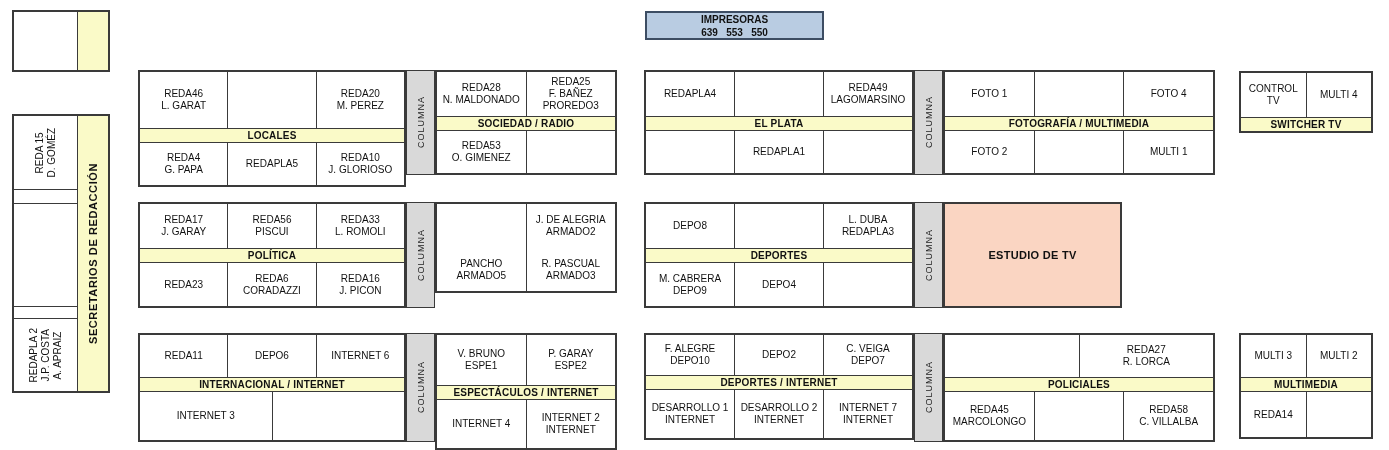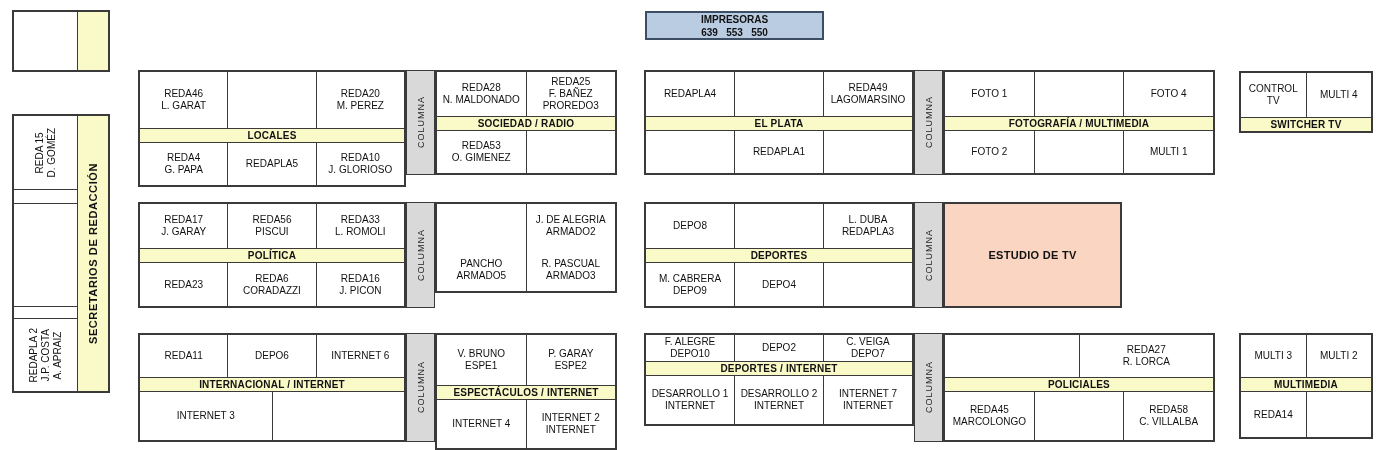--- a/index.html
+++ b/index.html
@@ -250,21 +250,21 @@
   </div>
   <div class="banner">ESPECTÁCULOS / INTERNET</div>
   <div class="trow" style="height:48px">
     <div class="cell">INTERNET 4</div>
     <div class="cell">INTERNET 2
 INTERNET</div>
   </div>
 </div>
 
 <div class="tbl abs" style="left:644px;top:333px;width:270px">
-  <div class="trow" style="height:26px">
+  <div class="trow" style="height:40px">
     <div class="cell">F. ALEGRE
 DEPO10</div>
     <div class="cell">DEPO2</div>
     <div class="cell">C. VEIGA
 DEPO7</div>
   </div>
   <div class="banner">DEPORTES / INTERNET</div>
   <div class="trow" style="height:48px">
     <div class="cell">DESARROLLO 1
 INTERNET</div>

